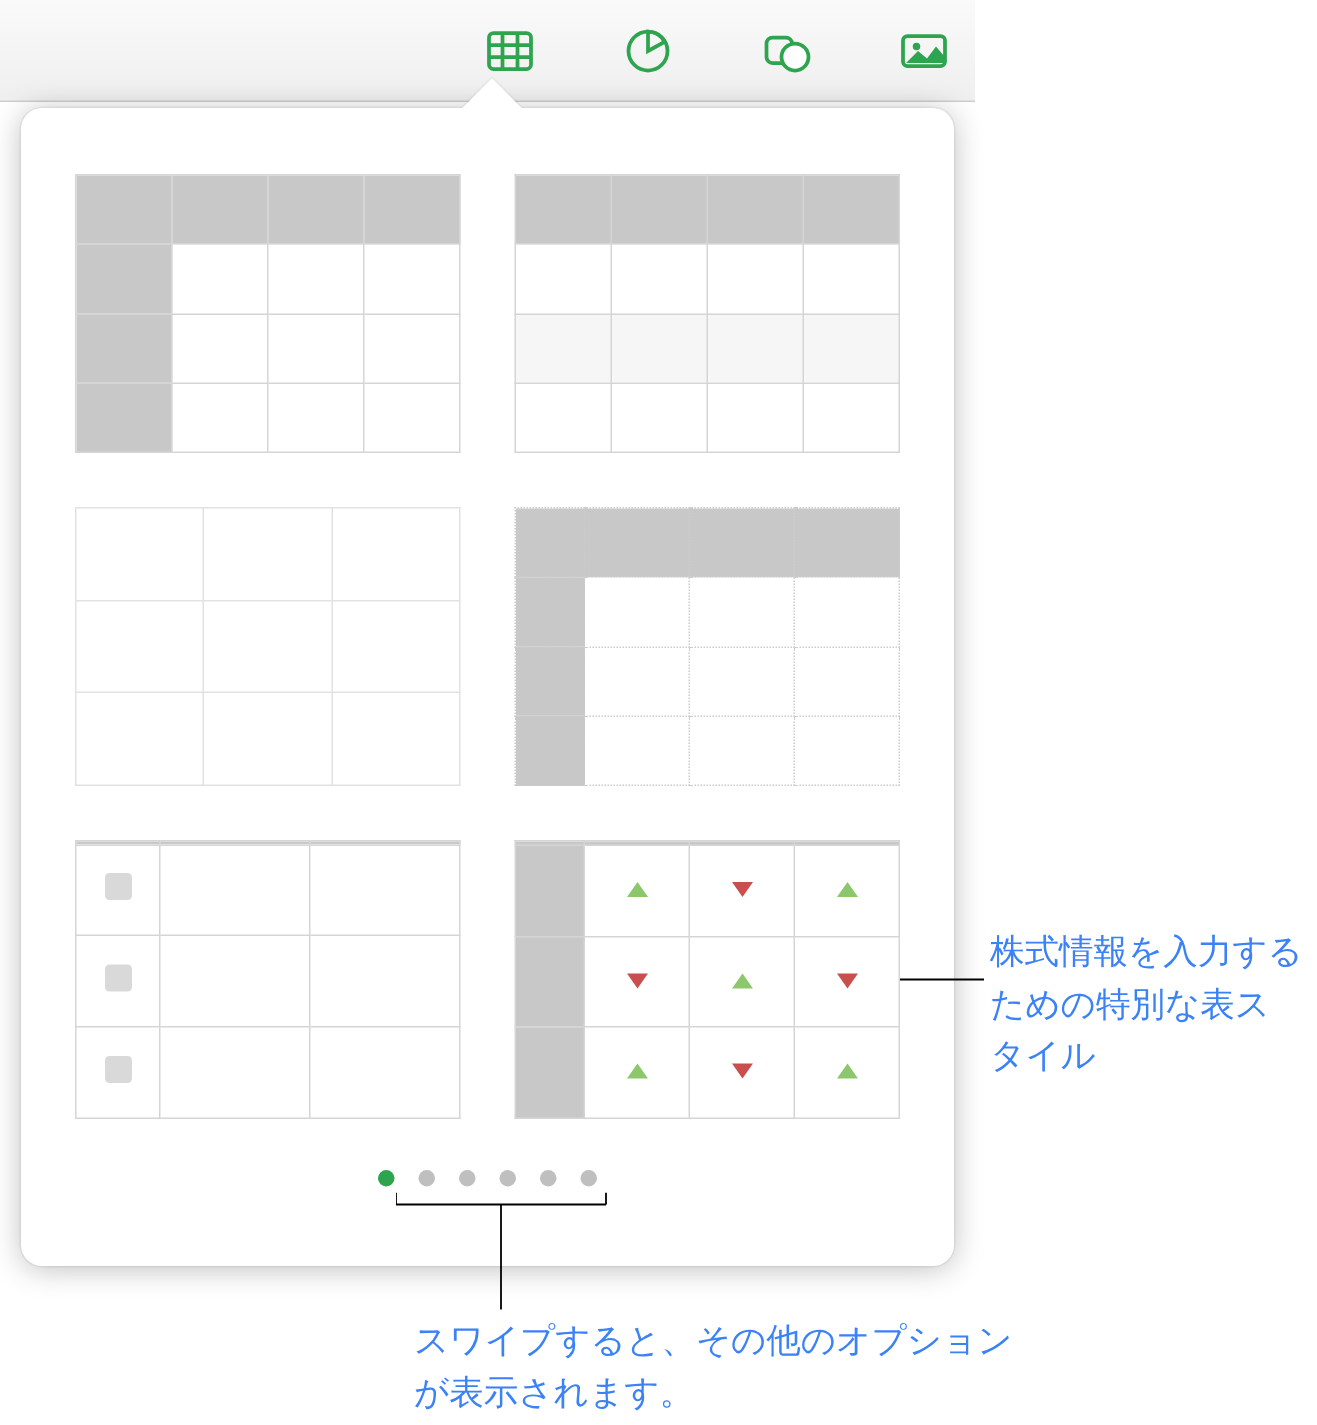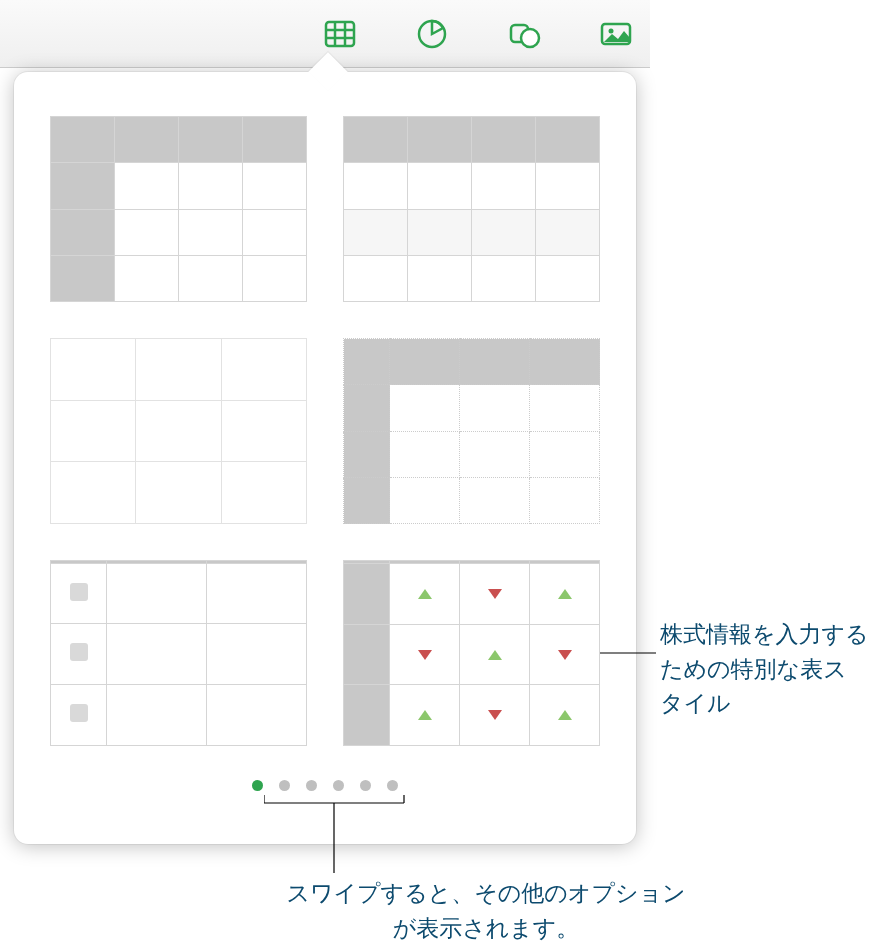--- a/index.html
+++ b/index.html
@@ -134,24 +134,24 @@
       height: 11px;
       border-radius: 50%;
       background: #bfbfbf;
     }
     .dot.active { background: #2ea44f; }
 
     .callout {
       position: absolute;
       font-size: 23px;
       line-height: 1.5;
-      color: #0c4a6e;
+      color: #3b82f6;
     }
     .callout-1 { top: 617px; left: 660px; width: 210px; }
-    .callout-2 { top: 876px; left: 276px; width: 420px; text-align: center; }
+    .callout-2 { top: 876px; left: 276px; width: 420px; }
 
     .leader {
       position: absolute;
       stroke: #000;
       fill: none;
       stroke-width: 1.2;
     }
   </style>
 </head>
 <body>

